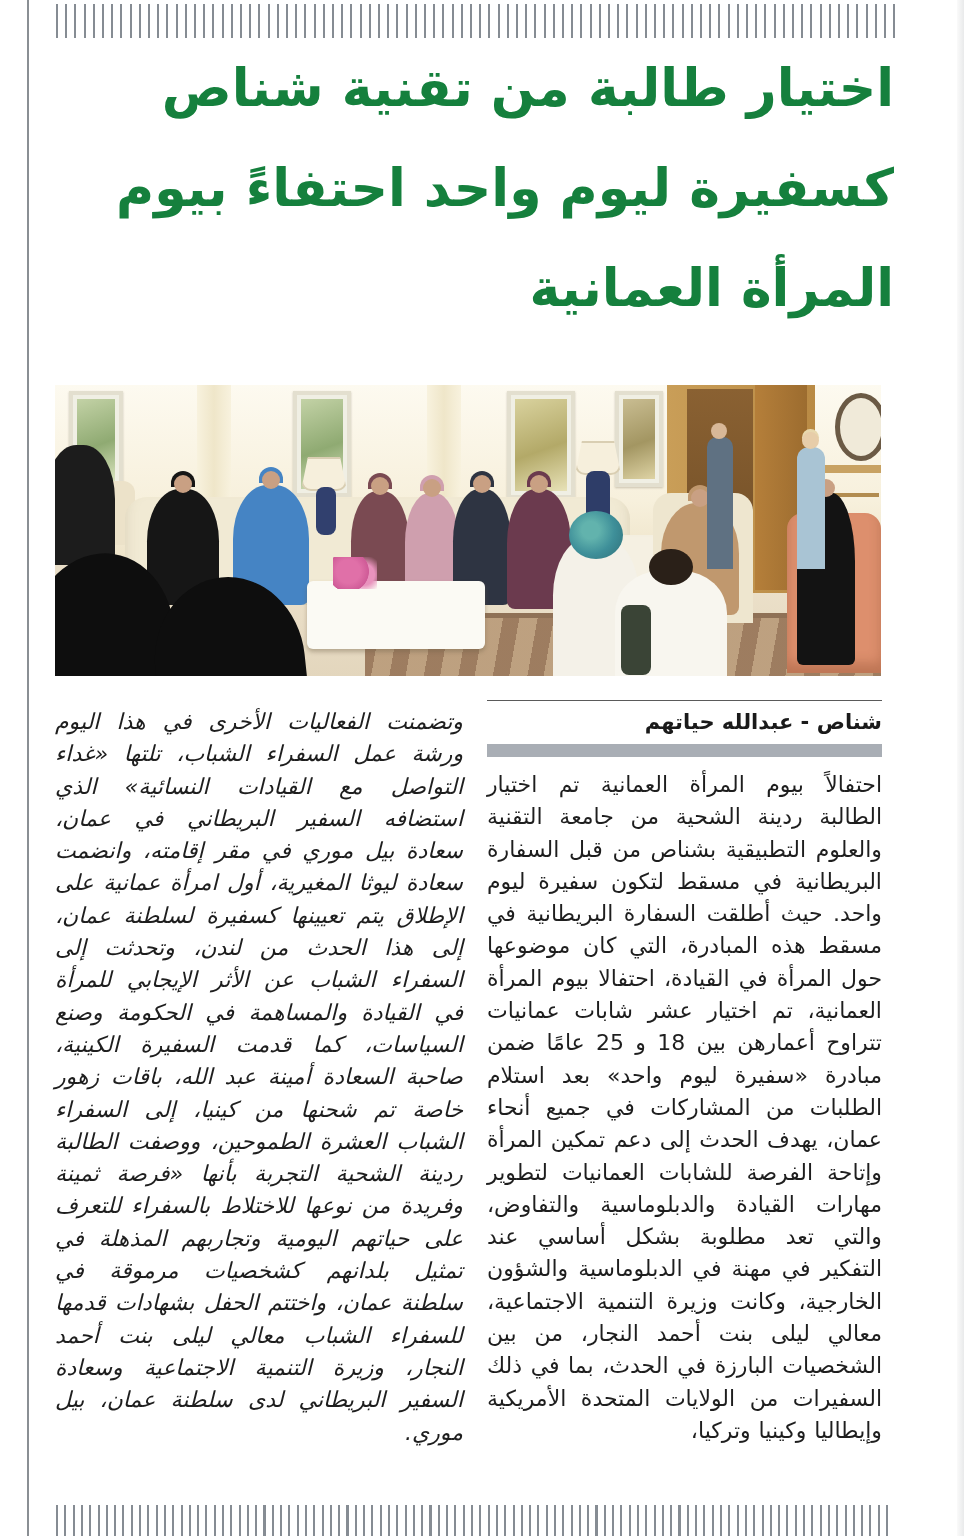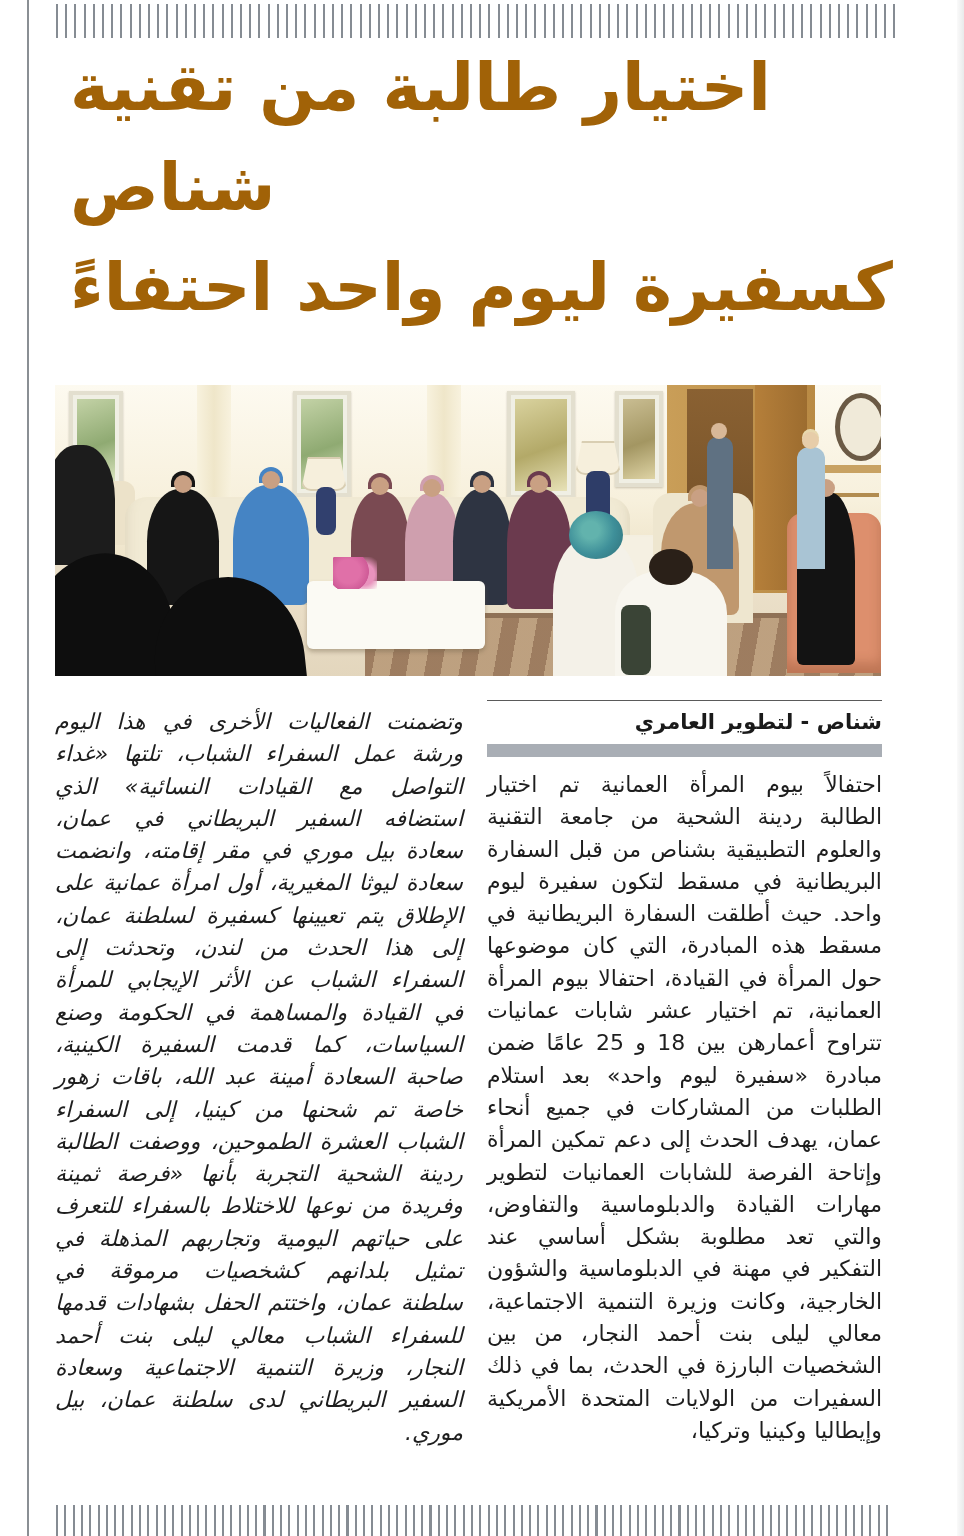--- a/index.html
+++ b/index.html
@@ -10,21 +10,21 @@
   .page{position:absolute;inset:0;}
   
   .left-rule{position:absolute;left:27px;top:0;bottom:0;width:2px;background:#8a8f94;}
   .right-edge{position:absolute;right:0;top:0;bottom:0;width:7px;background:linear-gradient(to right,#fafafa,#e9eaeb);}
   .bars{position:absolute;background:repeating-linear-gradient(to right,#868c93 0,#868c93 2px,transparent 2px,transparent 9.2px);}
   .bars-top{left:56px;top:4px;width:840px;height:34px;}
   .bars-bottom{left:56px;top:1505px;width:833px;height:31px;background:repeating-linear-gradient(to right,#868c93 0,#868c93 2px,transparent 2px,transparent 8.3px);}
   
   .headline{
     position:absolute;top:38px;left:70px;right:70px;margin:0;
-    text-align:left;font-size:66px;line-height:100px;font-weight:800;color:#a16207;
+    text-align:right;font-size:52px;line-height:100px;font-weight:800;color:#15803d;
     letter-spacing:-1px;
   }
   
   .photo{position:absolute;left:55px;top:385px;width:826px;height:291px;overflow:hidden;
     background:linear-gradient(180deg,#fdfaf0 0%,#f7f0dc 40%,#efe5cb 58%,#e9dec8 62%,#e6dbc5 100%);}
   .photo *{position:absolute;}
   .ph-floor{left:0;right:0;bottom:0;height:95px;background:linear-gradient(180deg,#ece1ca,#e3d6bd);}
   .ph-frame{top:6px;background:#f0efe4;border:4px solid #e3dfcf;box-shadow:0 1px 2px rgba(120,110,90,.35);}
   .ph-frame .art{left:4px;top:4px;right:4px;bottom:4px;background:linear-gradient(160deg,#c3d2a6,#8faa72 55%,#dde6c2);}
   .ph-frame.f1{left:14px;width:46px;height:92px;}
@@ -183,21 +183,21 @@
     <div class="ph-man">
         <div class="hair"></div>
         <div class="vest"></div>
       </div>
     <div class="ph-back b1"></div>
     <div class="ph-back b2"></div>
   </div>
 
   <div class="col col-first">
     <div class="byline-rule"></div>
-    <div class="byline">شناص - لتطوير العامري</div>
+    <div class="byline">شناص - عبدالله حياتهم</div>
     <div class="byline-bar"></div>
     <p class="body-text">احتفالاً بيوم المرأة العمانية تم اختيار الطالبة ردينة الشحية من جامعة التقنية والعلوم التطبيقية بشناص من قبل السفارة البريطانية في مسقط لتكون سفيرة ليوم واحد. حيث أطلقت السفارة البريطانية في مسقط هذه المبادرة، التي كان موضوعها حول المرأة في القيادة، احتفالا بيوم المرأة العمانية، تم اختيار عشر شابات عمانيات تتراوح أعمارهن بين 18 و 25 عامًا ضمن مبادرة «سفيرة ليوم واحد» بعد استلام الطلبات من المشاركات في جميع أنحاء عمان، يهدف الحدث إلى دعم تمكين المرأة وإتاحة الفرصة للشابات العمانيات لتطوير مهارات القيادة والدبلوماسية والتفاوض، والتي تعد مطلوبة بشكل أساسي عند التفكير في مهنة في الدبلوماسية والشؤون الخارجية، وكانت وزيرة التنمية الاجتماعية، معالي ليلى بنت أحمد النجار، من بين الشخصيات البارزة في الحدث، بما في ذلك السفيرات من الولايات المتحدة الأمريكية وإيطاليا وكينيا وتركيا،</p>
   </div>
 
   <div class="col col-cont">
     <p class="body-text">وتضمنت الفعاليات الأخرى في هذا اليوم ورشة عمل السفراء الشباب، تلتها «غداء التواصل مع القيادات النسائية» الذي استضافه السفير البريطاني في عمان، سعادة بيل موري في مقر إقامته، وانضمت سعادة ليوثا المغيرية، أول امرأة عمانية على الإطلاق يتم تعيينها كسفيرة لسلطنة عمان، إلى هذا الحدث من لندن، وتحدثت إلى السفراء الشباب عن الأثر الإيجابي للمرأة في القيادة والمساهمة في الحكومة وصنع السياسات، كما قدمت السفيرة الكينية، صاحبة السعادة أمينة عبد الله، باقات زهور خاصة تم شحنها من كينيا، إلى السفراء الشباب العشرة الطموحين، ووصفت الطالبة ردينة الشحية التجربة بأنها «فرصة ثمينة وفريدة من نوعها للاختلاط بالسفراء للتعرف على حياتهم اليومية وتجاربهم المذهلة في تمثيل بلدانهم كشخصيات مرموقة في سلطنة عمان، واختتم الحفل بشهادات قدمها للسفراء الشباب معالي ليلى بنت أحمد النجار، وزيرة التنمية الاجتماعية وسعادة السفير البريطاني لدى سلطنة عمان، بيل موري.</p>
   </div>
 
   <div class="bars bars-bottom"></div>
 

